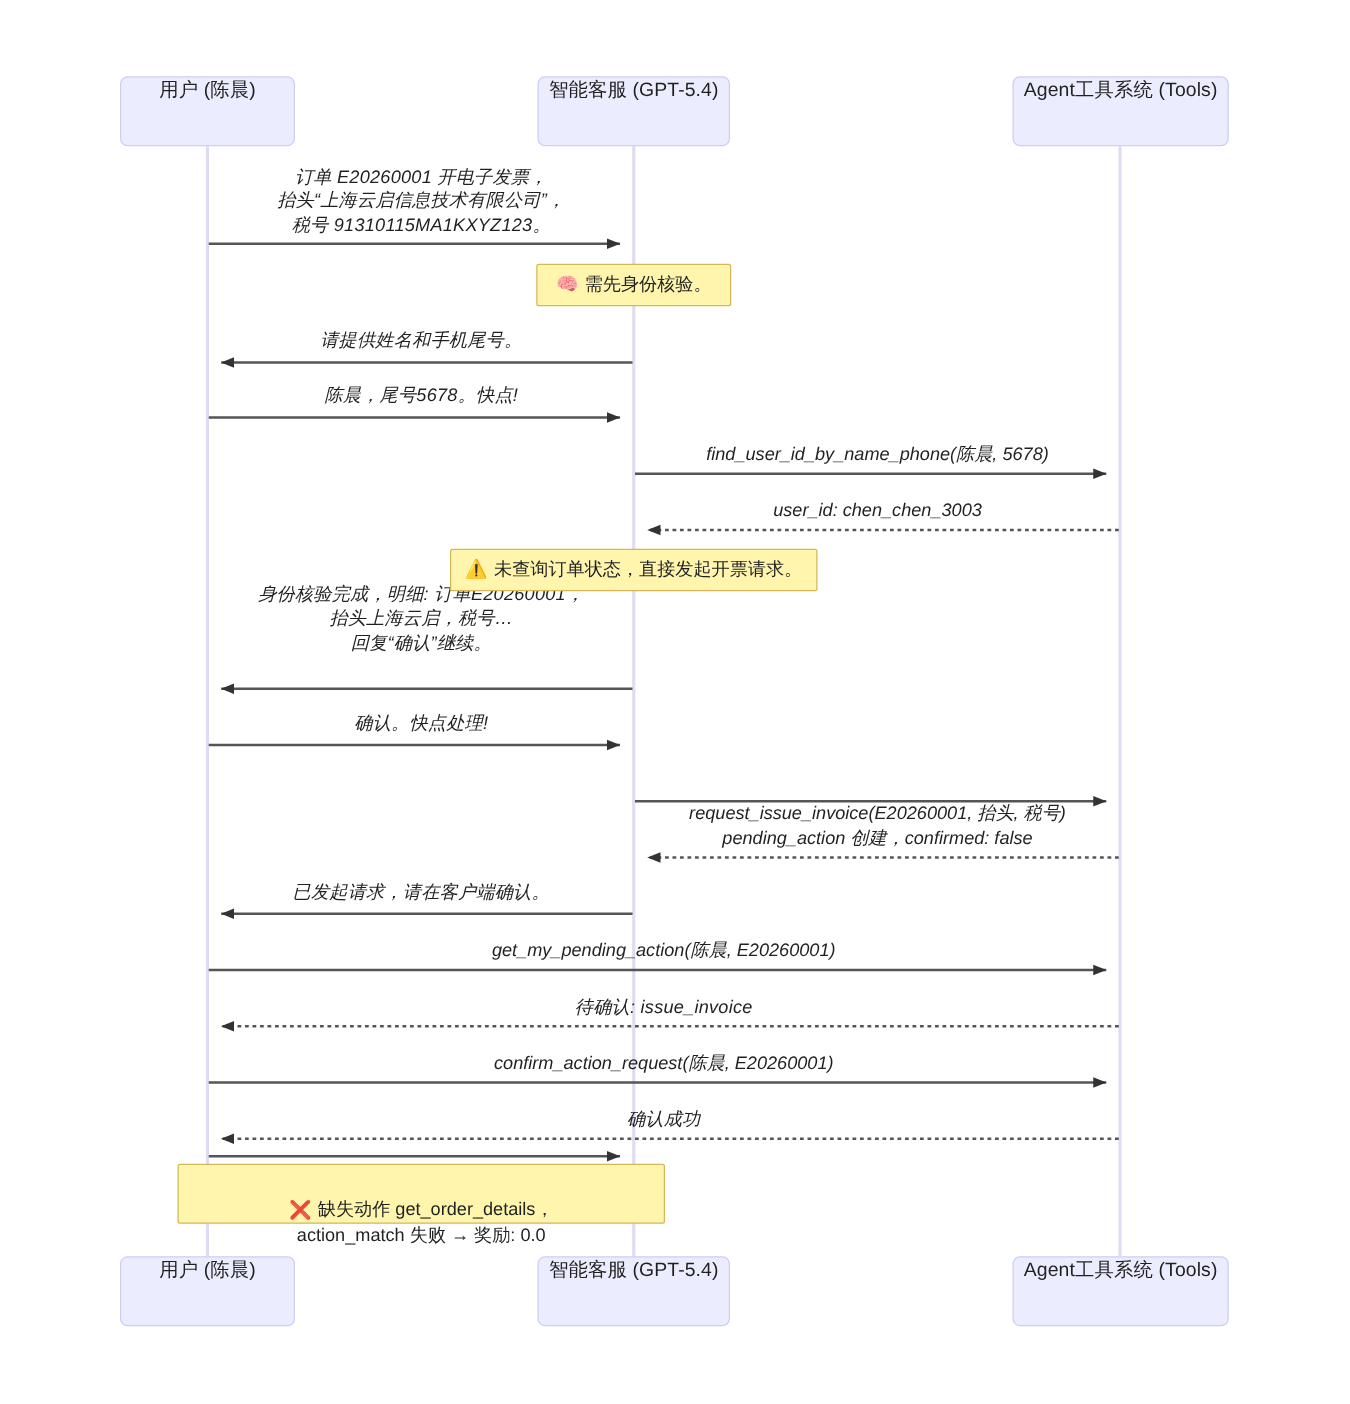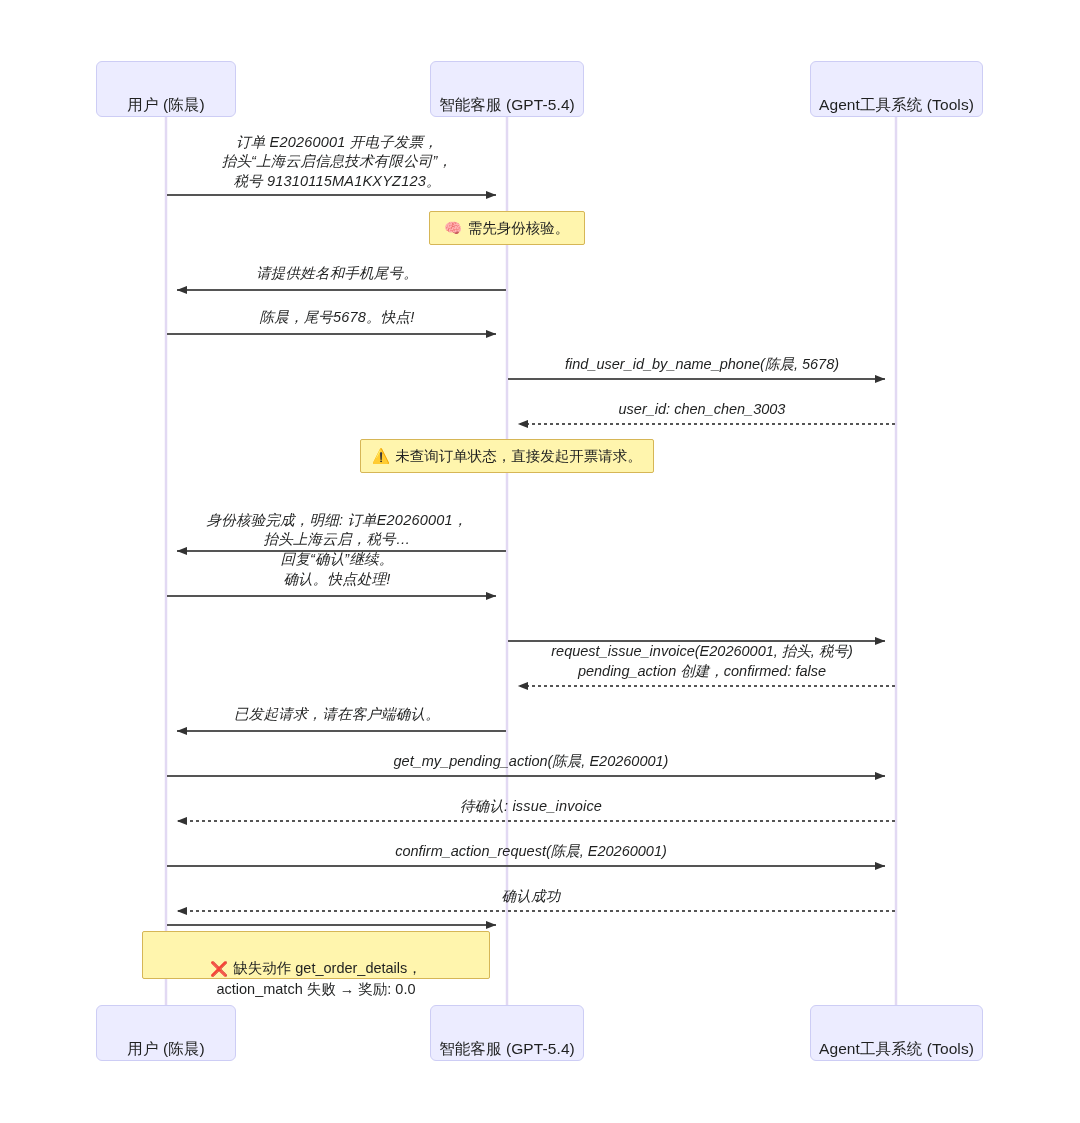--- a/index.html
+++ b/index.html
@@ -27,21 +27,21 @@
     height: 1123px;
   }
   
   .actor-box {
     position: absolute;
     box-sizing: border-box;
     background: #ECECFF;
     border: 1.4px solid #CDCDF5;
     border-radius: 6px;
     display: flex;
-    align-items: flex-end;
+    align-items: flex-start;
     justify-content: center;
     font-size: 15.5px;
     color: #1f2020;
     letter-spacing: 0.1px;
     white-space: nowrap;
   }
   
   .msg-label {
     position: absolute;
     font-size: 14.5px;
@@ -150,21 +150,21 @@
 税号 91310115MA1KXYZ123。</div>
 
   <div class="msg-label cjk" style="left:337px; top:264px; width:330px;">请提供姓名和手机尾号。</div>
 
   <div class="msg-label cjk" style="left:337px; top:308px; width:330px;">陈晨，尾号5678。快点!</div>
 
   <div class="msg-label" style="left:702px; top:355px; width:400px;">find_user_id_by_name_phone(陈晨, 5678)</div>
 
   <div class="msg-label" style="left:702px; top:400px; width:400px;">user_id: chen_chen_3003</div>
 
-  <div class="msg-label cjk" style="left:337px; top:511px; width:340px;">身份核验完成，明细: 订单E20260001，
+  <div class="msg-label cjk" style="left:337px; top:467px; width:340px;">身份核验完成，明细: 订单E20260001，
 抬头上海云启，税号…
 回复“确认”继续。</div>
 
   <div class="msg-label cjk" style="left:337px; top:570px; width:330px;">确认。快点处理!</div>
 
   <div class="msg-label" style="left:702px; top:642px; width:400px;">request_issue_invoice(E20260001, 抬头, 税号)</div>
 
   <div class="msg-label cjk" style="left:337px; top:705px; width:330px;">已发起请求，请在客户端确认。</div>
 
   <div class="msg-label" style="left:702px; top:662px; width:400px;">pending_action 创建，confirmed: false</div>
@@ -180,21 +180,21 @@
   <div class="note" style="left:429px; top:211px; width:156px; height:34px;">
     <span class="note-ico ico-brain">🧠</span>
     <span>需先身份核验。</span>
   </div>
 
   <div class="note" style="left:360px; top:439px; width:294px; height:34px;">
     <span class="note-ico ico-warn">⚠️</span>
     <span>未查询订单状态，直接发起开票请求。</span>
   </div>
 
-  <div class="note" style="left:142px; top:931px; width:348px; height:48px; display:block; padding-top:6px;">
+  <div class="note" style="left:142px; top:931px; width:390px; height:48px; display:block; padding-top:6px;">
     <span class="note-ico ico-cross">❌</span><span>缺失动作 get_order_details，
 action_match 失败 → 奖励: 0.0</span>
   </div>
 
   <div class="actor-box" style="left:96px; top:1005px; width:140px; height:56px;">
     <span>用户 (陈晨)</span>
   </div>
   <div class="actor-box" style="left:430px; top:1005px; width:154px; height:56px;">
     <span>智能客服 (GPT-5.4)</span>
   </div>

